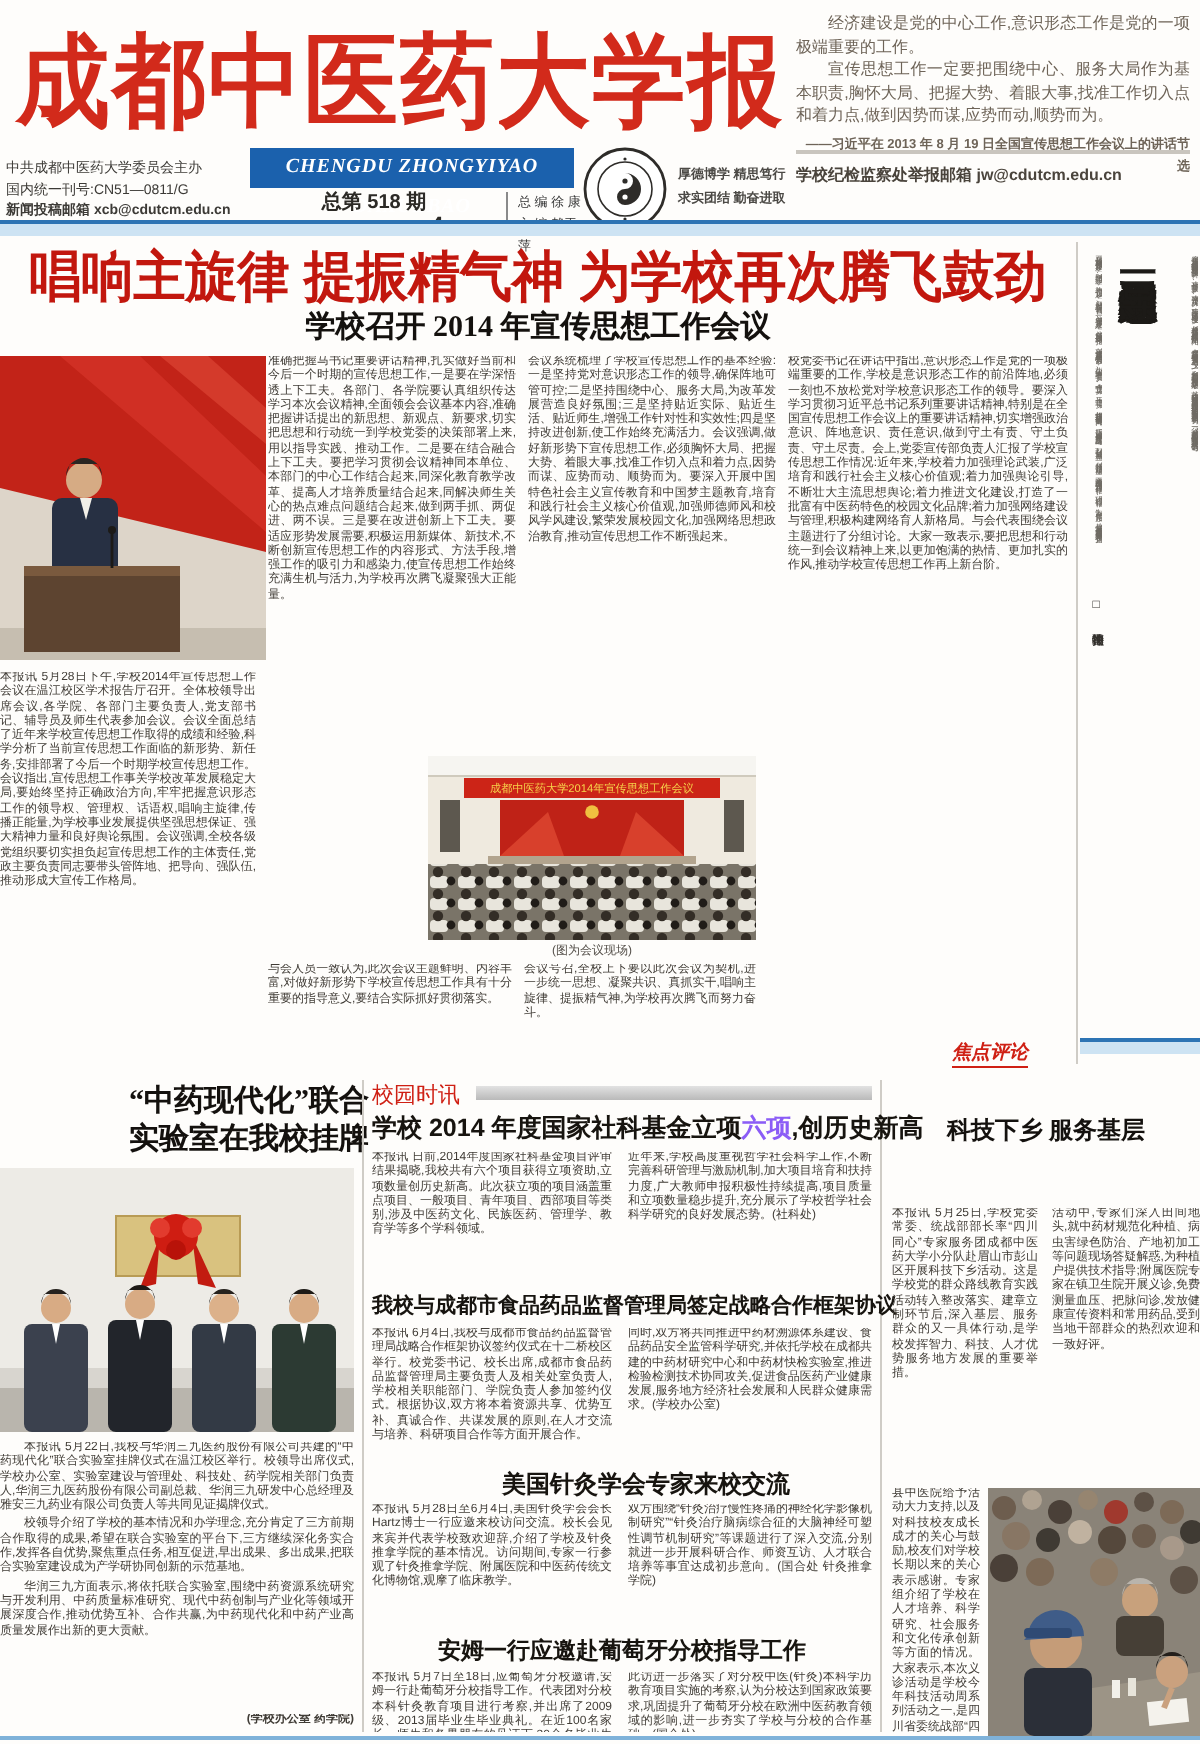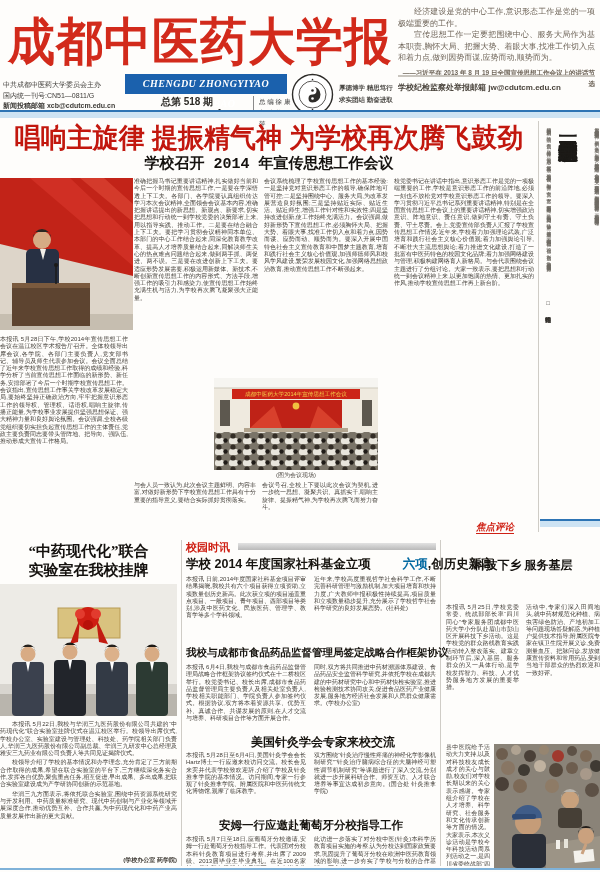--- a/index.html
+++ b/index.html
@@ -30,25 +30,25 @@
   .lead-h{font-size:26px;font-weight:900;color:#c2170e;text-align:center;white-space:nowrap;
           letter-spacing:0px;transform:scaleY(1.05);}
   .lead-sub{font-size:15px;font-weight:bold;text-align:center;color:#14110e;}
   .cap{font-size:6px;color:#55504a;text-align:center;}
   .ed-title{writing-mode:vertical-rl;text-orientation:upright;font-size:19px;line-height:30px;
             font-weight:bold;color:#1c1a17;font-family:"Liberation Serif","DejaVu Serif",serif;}
   .ed-side{writing-mode:vertical-rl;text-orientation:upright;font-size:4.8px;line-height:6.5px;
            color:#6f6b64;letter-spacing:.4px;overflow:hidden;}
   .ed-byline{writing-mode:vertical-rl;text-orientation:upright;font-size:6px;color:#33302c;}
   .lab-title{font-size:15px;line-height:19px;font-weight:bold;text-align:center;color:#14110e;
-             font-family:"Liberation Serif","DejaVu Serif",serif;}
-  .sec-label{font-size:11px;font-weight:700;color:#cf2014;white-space:nowrap;}
+             font-family:"Liberation Serif","DejaVu Serif",serif;padding-left:36px;}
+  .sec-label{font-size:11px;font-weight:400;color:#cf2014;white-space:nowrap;}
   .sec-bar{height:7px;background:linear-gradient(#e2e2e2,#b9b9b9);flex:1;margin-left:8px;margin-top:3px;}
   .art-h{font-weight:900;text-align:center;color:#17140f;white-space:nowrap;}
-  .red{color:#0369a1;padding-left:32px;}
+  .red{color:#8b5cf6;}
   .sig{font-weight:bold;}
   .com-label{font-size:9.5px;font-weight:900;font-style:italic;color:#cf2014;
              border-bottom:1.5px solid #cf2014;padding-bottom:1px;}
   .com-h{font-size:12px;font-weight:900;text-align:center;color:#14110e;white-space:nowrap;
          font-family:"Liberation Serif","DejaVu Serif",serif;}
   .vline{width:1px;background:#cfccc6;}
 </style>
 </head>
 <body>
 
@@ -93,21 +93,21 @@
     <p>经济建设是党的中心工作,意识形态工作是党的一项极端重要的工作。</p>
     <p>宣传思想工作一定要把围绕中心、服务大局作为基本职责,胸怀大局、把握大势、着眼大事,找准工作切入点和着力点,做到因势而谋,应势而动,顺势而为。</p>
     <div class="quote-src">——习近平在 2013 年 8 月 19 日全国宣传思想工作会议上的讲话节选</div>
   </div>
   <div class="abs" style="left:398px;top:75px;width:197px;height:2px;background:#c9c5be;"></div>
   <div class="abs report" style="left:398px;top:82px;width:197px;">学校纪检监察处举报邮箱 jw@cdutcm.edu.cn</div>
 
   <div class="abs blueband" style="left:0;top:110px;width:600px;"></div>
 
   <div class="abs lead-h" style="left:0;top:121px;width:538px;">唱响主旋律  提振精气神  为学校再次腾飞鼓劲</div>
-  <div class="abs lead-sub serif" style="left:0;top:154px;width:538px;font-family:Liberation Mono, monospace;">学校召开 2014 年宣传思想工作会议</div>
+  <div class="abs lead-sub serif" style="left:0;top:154px;width:538px;">学校召开 2014 年宣传思想工作会议</div>
 
   <svg class="abs" style="left:0;top:178px;" width="133" height="152" viewBox="0 0 133 152">
     <rect width="133" height="152" fill="#ddd5c9"></rect>
     <polygon points="0,0 133,0 133,98 0,66" fill="#c22318"></polygon>
     <polygon points="30,0 70,0 133,60 133,88" fill="#d5352a" opacity="0.7"></polygon>
     <polygon points="80,0 104,0 133,26 133,44" fill="#e04a39" opacity="0.6"></polygon>
     <rect y="136" width="133" height="16" fill="#c6beb0"></rect>
     <circle cx="42" cy="62" r="9" fill="#d6ab84"></circle>
     <path d="M33,60 a9,9 0 0 1 18,0 l-2,-6 -14,0 z" fill="#2a2622"></path>
     <rect x="26" y="71" width="33" height="52" rx="5" fill="#273043"></rect>

